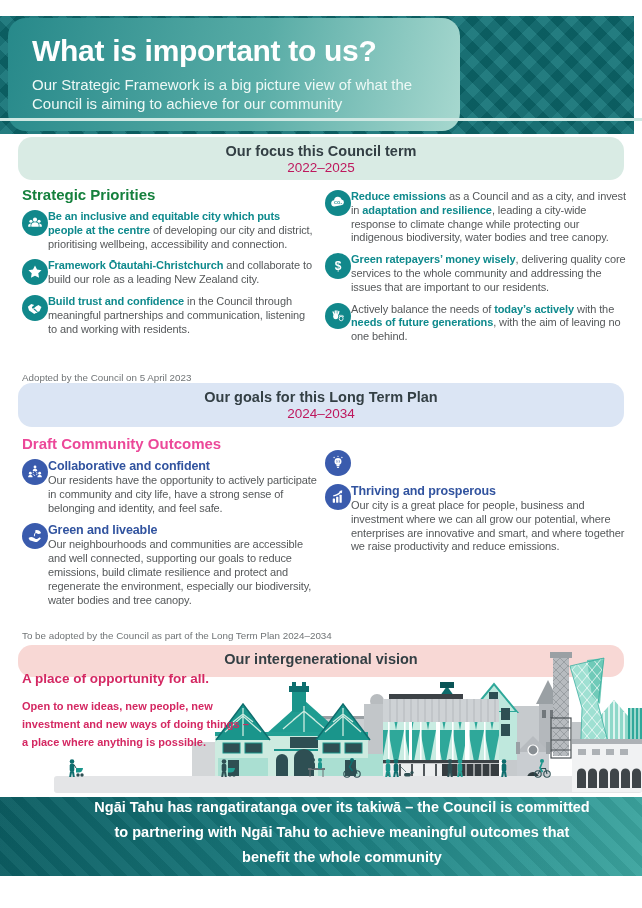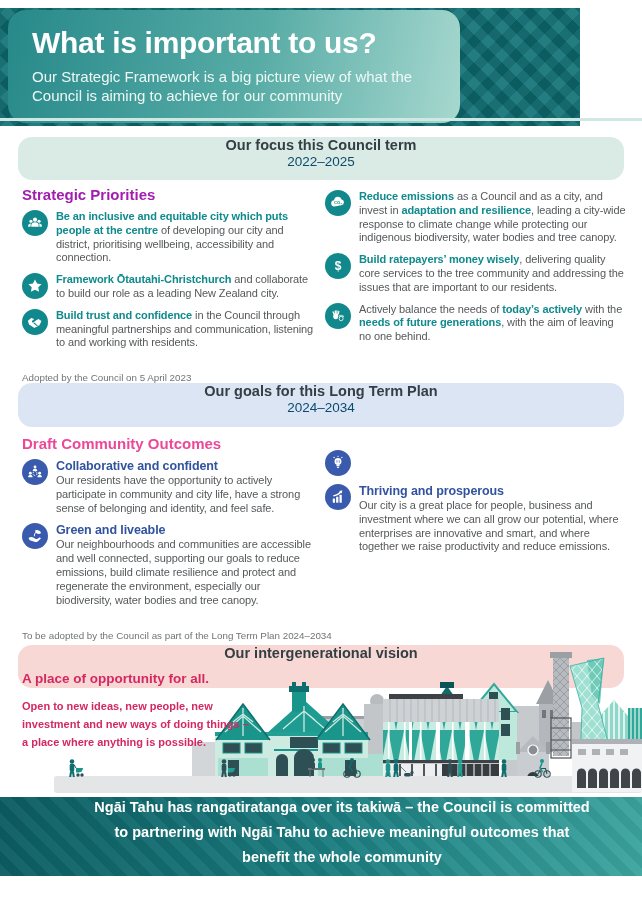--- a/index.html
+++ b/index.html
@@ -1,49 +1,49 @@
 <!DOCTYPE html>
 <html><head>
 <meta charset="utf-8">
 <style>
   html,body{margin:0;padding:0;background:#ffffff;}
   .page{position:relative;width:642px;height:908px;background:#fff;overflow:hidden;
         font-family:"Liberation Sans","DejaVu Sans",sans-serif;}
 
   
-  .hero{position:absolute;left:0;top:8px;width:580px;height:118px;
+  .hero{position:absolute;left:0;top:16px;width:634px;height:118px;
     background:
       repeating-linear-gradient(45deg, rgba(255,255,255,.055) 0 10px, rgba(0,0,0,.10) 10px 20px),
       repeating-linear-gradient(-45deg, rgba(255,255,255,.045) 0 10px, rgba(0,0,0,.07) 10px 20px),
       #0d6f73;}
   .hero-edge{position:absolute;left:0;top:118px;width:642px;height:3px;background:#cfe8e3;}
   .hero-card{position:absolute;left:8px;top:2px;width:452px;height:113px;border-radius:18px;
     background:linear-gradient(102deg,#27898a 0%,#58aca6 55%,#a7d8cf 100%);
     padding:14px 24px 0;box-sizing:border-box;}
   .hero-card h1{margin:2px 0 7px;font-size:30px;font-weight:800;color:#fff;letter-spacing:-.3px;}
   .hero-sub{margin:0;font-size:15px;line-height:19px;color:#eef9f6;font-weight:500;}
 
   
   .banner{position:absolute;left:18px;width:606px;border-radius:14px;text-align:center;
-          box-sizing:border-box;z-index:1;}
+          padding-top:6px;box-sizing:border-box;z-index:1;}
   .b1{top:137px;height:43px;background:#d9ebe4;}
   .b2{top:383px;height:44px;background:#dbe5f4;}
-  .b3{top:645px;height:43px;background:#f8d8d5;}
+  .b3{top:645px;height:32px;background:#f8d8d5;}
   .banner-title{margin:0;font-size:14.5px;font-weight:bold;color:#333f44;}
-  .banner-years{margin:1px 0 0;font-size:13.5px;color:#0c4a6e;}
+  .banner-years{margin:1px 0 0;font-size:13.5px;color:#be185d;}
 
   
   .col{position:absolute;}
   .sp-left{left:22px;top:186px;width:292px;}
   .sp-right{left:325px;top:190px;width:302px;}
   .co-left{left:22px;top:435px;width:296px;}
   .co-right{left:325px;top:450px;width:302px;}
-  .h-teal{margin:0 0 7px;font-size:15px;font-weight:bold;color:#a21caf;}
+  .h-teal{margin:0 0 7px;font-size:15px;font-weight:bold;color:#15803d;}
   .h-blue{margin:0 0 7px;font-size:15px;font-weight:bold;color:#ec4899;}
-  .item{display:flex;gap:8px;margin-bottom:8px;align-items:flex-start;}
+  .item{display:flex;gap:0;margin-bottom:8px;align-items:flex-start;}
   .badge{flex:none;width:26px;height:26px;border-radius:50%;
          display:flex;align-items:center;justify-content:center;}
   .badge svg{width:18px;height:18px;display:block;}
   .badge.teal{background:#11888b;}
   .badge.blue{background:#3a5bad;}
   .body{margin:0;font-size:11px;line-height:13.8px;letter-spacing:-.1px;color:#55585a;}
   b.tl{color:#0f8a8d;font-weight:bold;}
   .co-title{margin:0 0 1px;font-size:12.5px;font-weight:bold;color:#31539f;letter-spacing:-.1px;}
   .footnote{position:absolute;left:22px;font-size:9.8px;color:#707476;z-index:1;}
   .fn1{top:362px;} .fn2{top:620px;}
@@ -131,21 +131,21 @@
       </span>
       <p class="body"><b class="tl">Reduce emissions</b><span> as a Council and as a city, and invest in </span><b class="tl">adaptation and resilience</b><span>, leading a city-wide response to climate change while protecting our indigenous biodiversity, water bodies and tree canopy.</span></p>
     </div>
 
     <div class="item">
       <span class="badge teal">
         <svg viewBox="0 0 24 24">
             <text x="12" y="17.6" font-size="16" font-weight="bold" fill="#fff" text-anchor="middle" font-family="sans-serif">$</text>
           </svg>
       </span>
-      <p class="body"><b class="tl">Build ratepayers’ money wisely</b><span>, delivering quality core services to the tree community and addressing the issues that are important to our residents.</span></p>
+      <p class="body"><b class="tl">Green ratepayers’ money wisely</b><span>, delivering quality core services to the whole community and addressing the issues that are important to our residents.</span></p>
     </div>
 
     <div class="item">
       <span class="badge teal">
         <svg viewBox="0 0 24 24">
             <g fill="#fff">
               <ellipse cx="9" cy="12.3" rx="3.4" ry="4"></ellipse>
               <rect x="5.2" y="5.6" width="1.7" height="5" rx=".85" transform="rotate(-22 6 8)"></rect>
               <rect x="7.5" y="4.4" width="1.7" height="6" rx=".85"></rect>
               <rect x="9.7" y="4.2" width="1.7" height="6.2" rx=".85"></rect>

